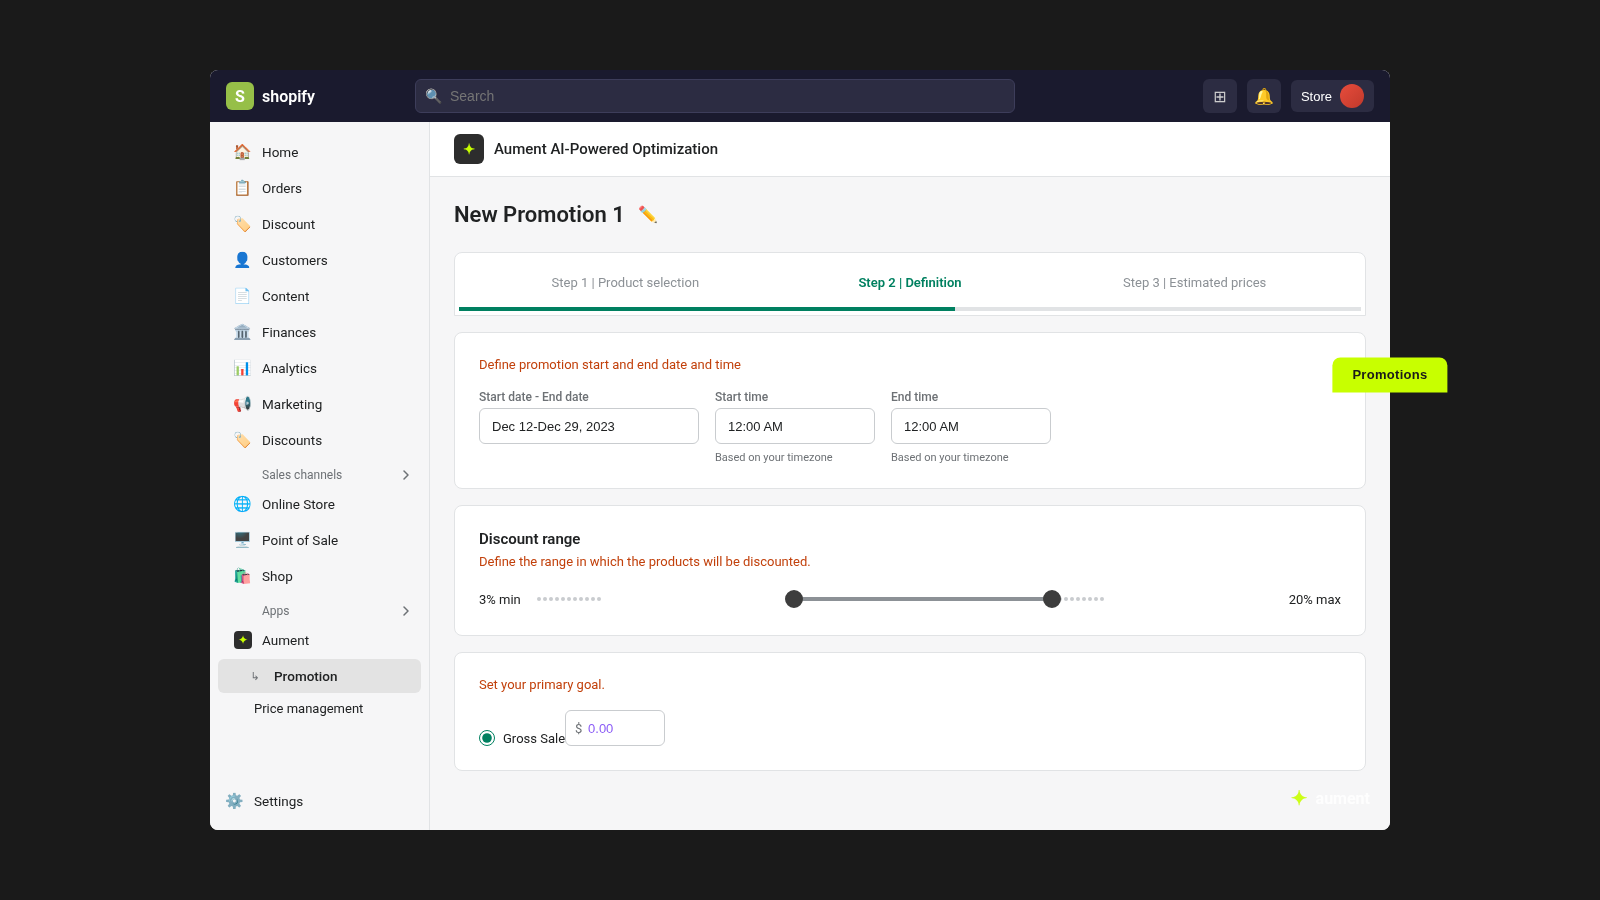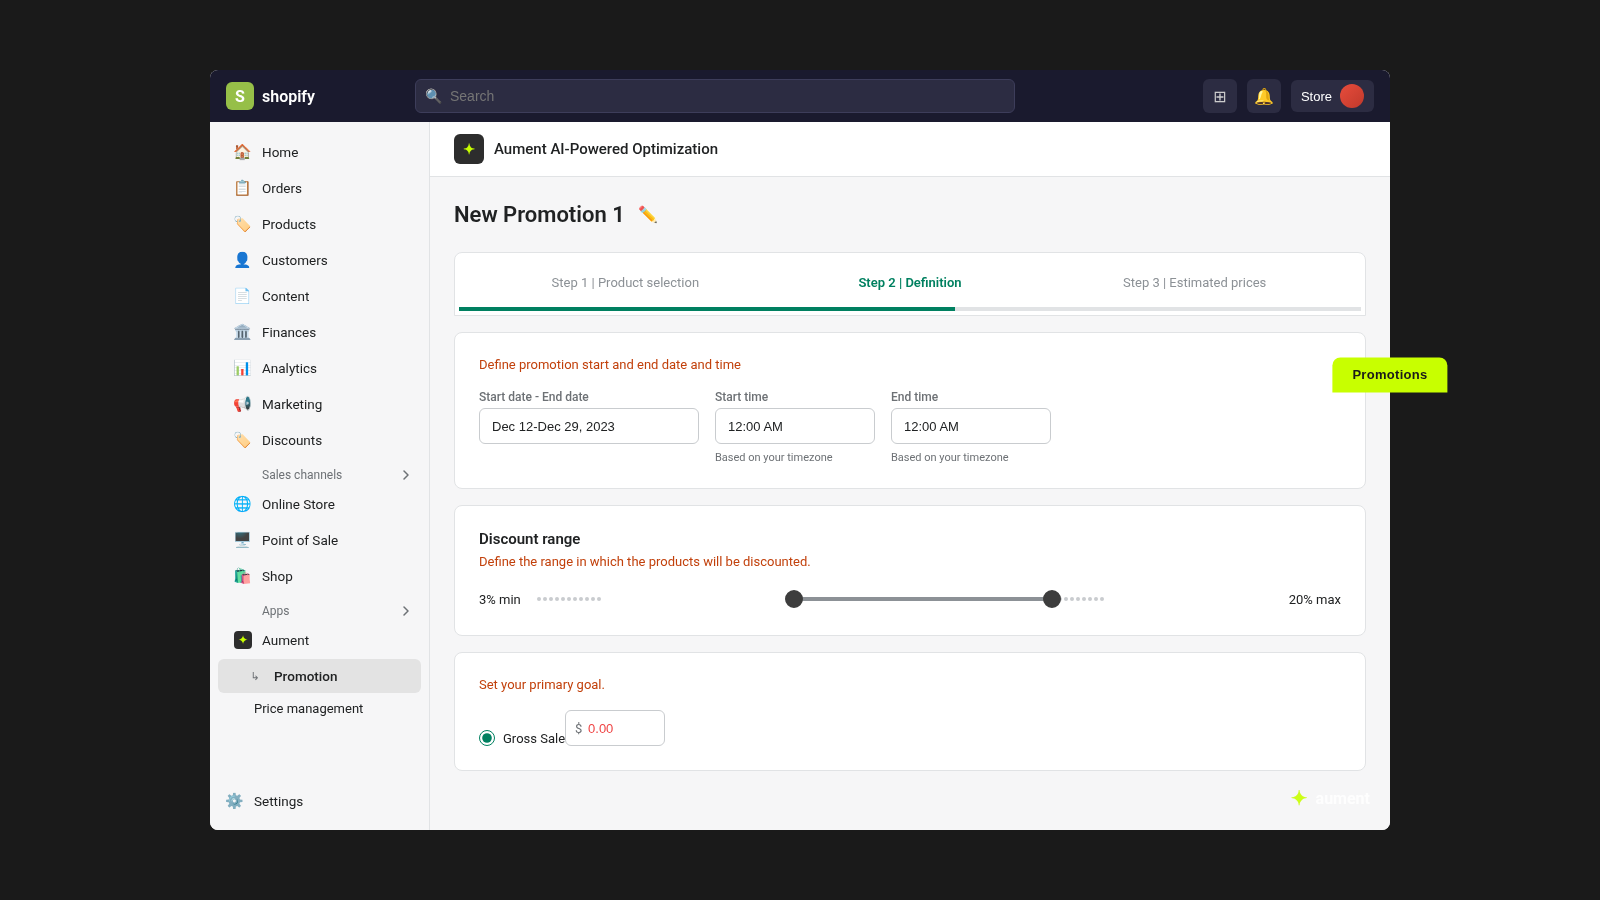--- a/index.html
+++ b/index.html
@@ -376,21 +376,21 @@
       transform: translateY(-50%);
       color: #6d7175;
       font-size: 13px;
     }
     .currency-input {
       height: 36px;
       border: 1px solid #c9cccf;
       border-radius: 6px;
       padding: 0 12px 0 22px;
       font-size: 13px;
-      color: #ef4444;
+      color: #8b5cf6;
       background: #fff;
       outline: none;
       width: 100px;
     }
     
     .aument-watermark {
       position: absolute;
       bottom: 20px;
       right: 20px;
       display: flex;
@@ -443,21 +443,21 @@
       <div class="sidebar-item">
         <span class="sidebar-item-icon">🏠</span>
         <span>Home</span>
       </div>
       <div class="sidebar-item">
         <span class="sidebar-item-icon">📋</span>
         <span>Orders</span>
       </div>
       <div class="sidebar-item">
         <span class="sidebar-item-icon">🏷️</span>
-        <span>Products</span>
+        <span>Discount</span>
       </div>
       <div class="sidebar-item">
         <span class="sidebar-item-icon">👤</span>
         <span>Customers</span>
       </div>
       <div class="sidebar-item">
         <span class="sidebar-item-icon">📄</span>
         <span>Content</span>
       </div>
       <div class="sidebar-item">

